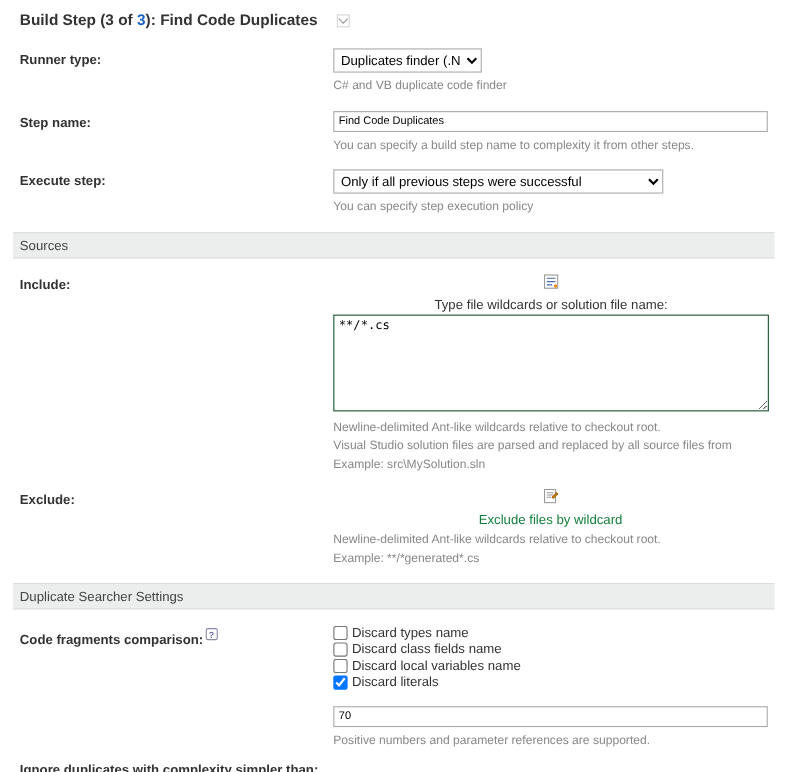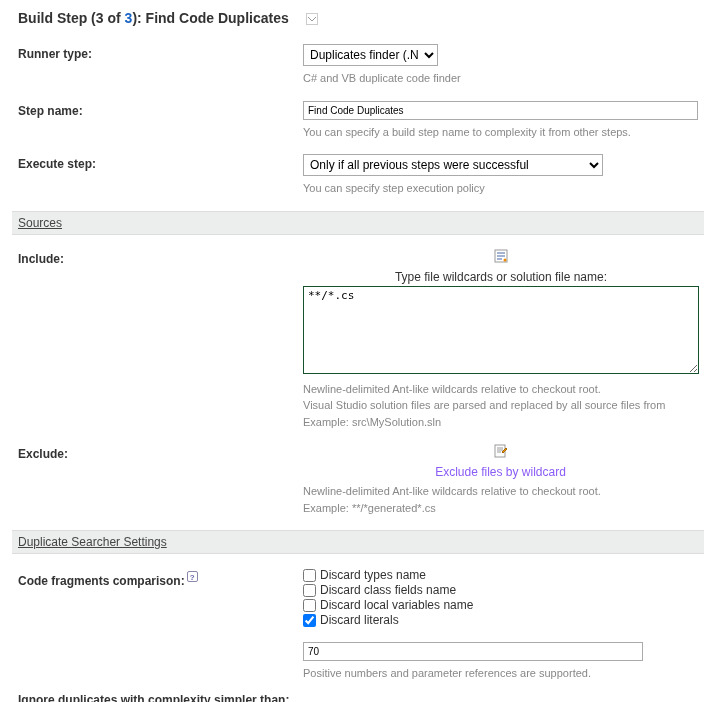--- a/index.html
+++ b/index.html
@@ -5,30 +5,30 @@
   * { box-sizing: border-box; margin: 0; padding: 0; }
   body { font-family: Arial, sans-serif; font-size: 12px; color: #333; background: #fff; padding: 10px 18px; width: 716px; }
   .title { font-size: 14px; font-weight: bold; margin-bottom: 18px; display:flex; align-items:center; gap:17px;}
   .title .blue { color: #1a63c4; }
   .expand-toggle { display:inline-block; width:12px; height:12px; vertical-align:middle; position:relative;}
   .expand-toggle svg { width:12px; height:12px; }
   .row { display: flex; align-items: flex-start; margin-bottom: 14px; }
   .row .label { width: 285px; font-weight: bold; padding-top: 3px; flex-shrink:0; }
   .row .field { flex: 1; }
   .hint { color: #888; font-size: 11px; margin-top: 4px; line-height: 1.5; }
-  .section-header { background: #eceded; font-size: 12px; color: #444; padding: 4px 6px; margin: 6px -6px 14px -6px; border: 1px solid #ddd; border-left:none; border-right:none;text-decoration:underline; }
+  .section-header { background: #eceded; font-size: 12px; color: #444; padding: 4px 6px; margin: 6px -6px 14px -6px; border: 1px solid #ddd; border-left:none; border-right:none; }
   select { font-size: 12px; padding: 2px 2px; border: 1px solid #aaa; background: #fff; height:22px; }
   select.runner { width: 135px; }
   select.execute { width: 300px; }
   input[type=text] { font-size: 10px; padding: 3px 4px; border: 1px solid #aaa; }
   input.stepname { width: 395px; }
-  input.complexity { width: 340px; }
+  input.complexity { width: 395px; }
   textarea { width: 396px; height: 88px; font-family: monospace; font-size: 11px; padding: 2px 4px; border: 1px solid #14532d; resize: both; }
   .icon-line { display:flex; align-items:center; gap:4px; margin-bottom:2px;flex-direction:column;}
-  .link { color: #8b5cf6; text-decoration: none; }
+  .link { color: #15803d; text-decoration: none; }
   .checkbox-row { display:flex; align-items:center; gap:4px; margin-bottom:1px; }
   .checkbox-row label { font-size:12px; }
   .help-icon { display:inline-block; width:11px; height:11px; border:1px solid #88a; color:#66a; font-size:8px; line-height:11px; text-align:center; border-radius:2px; vertical-align:super; margin-left:2px;}
   .ant-icon svg, .edit-icon svg { width:14px; height:14px; }
   .dropdown-wrap { position:relative; display:inline-block; }
 </style>
 </head>
 <body>
 
 <div class="title">

